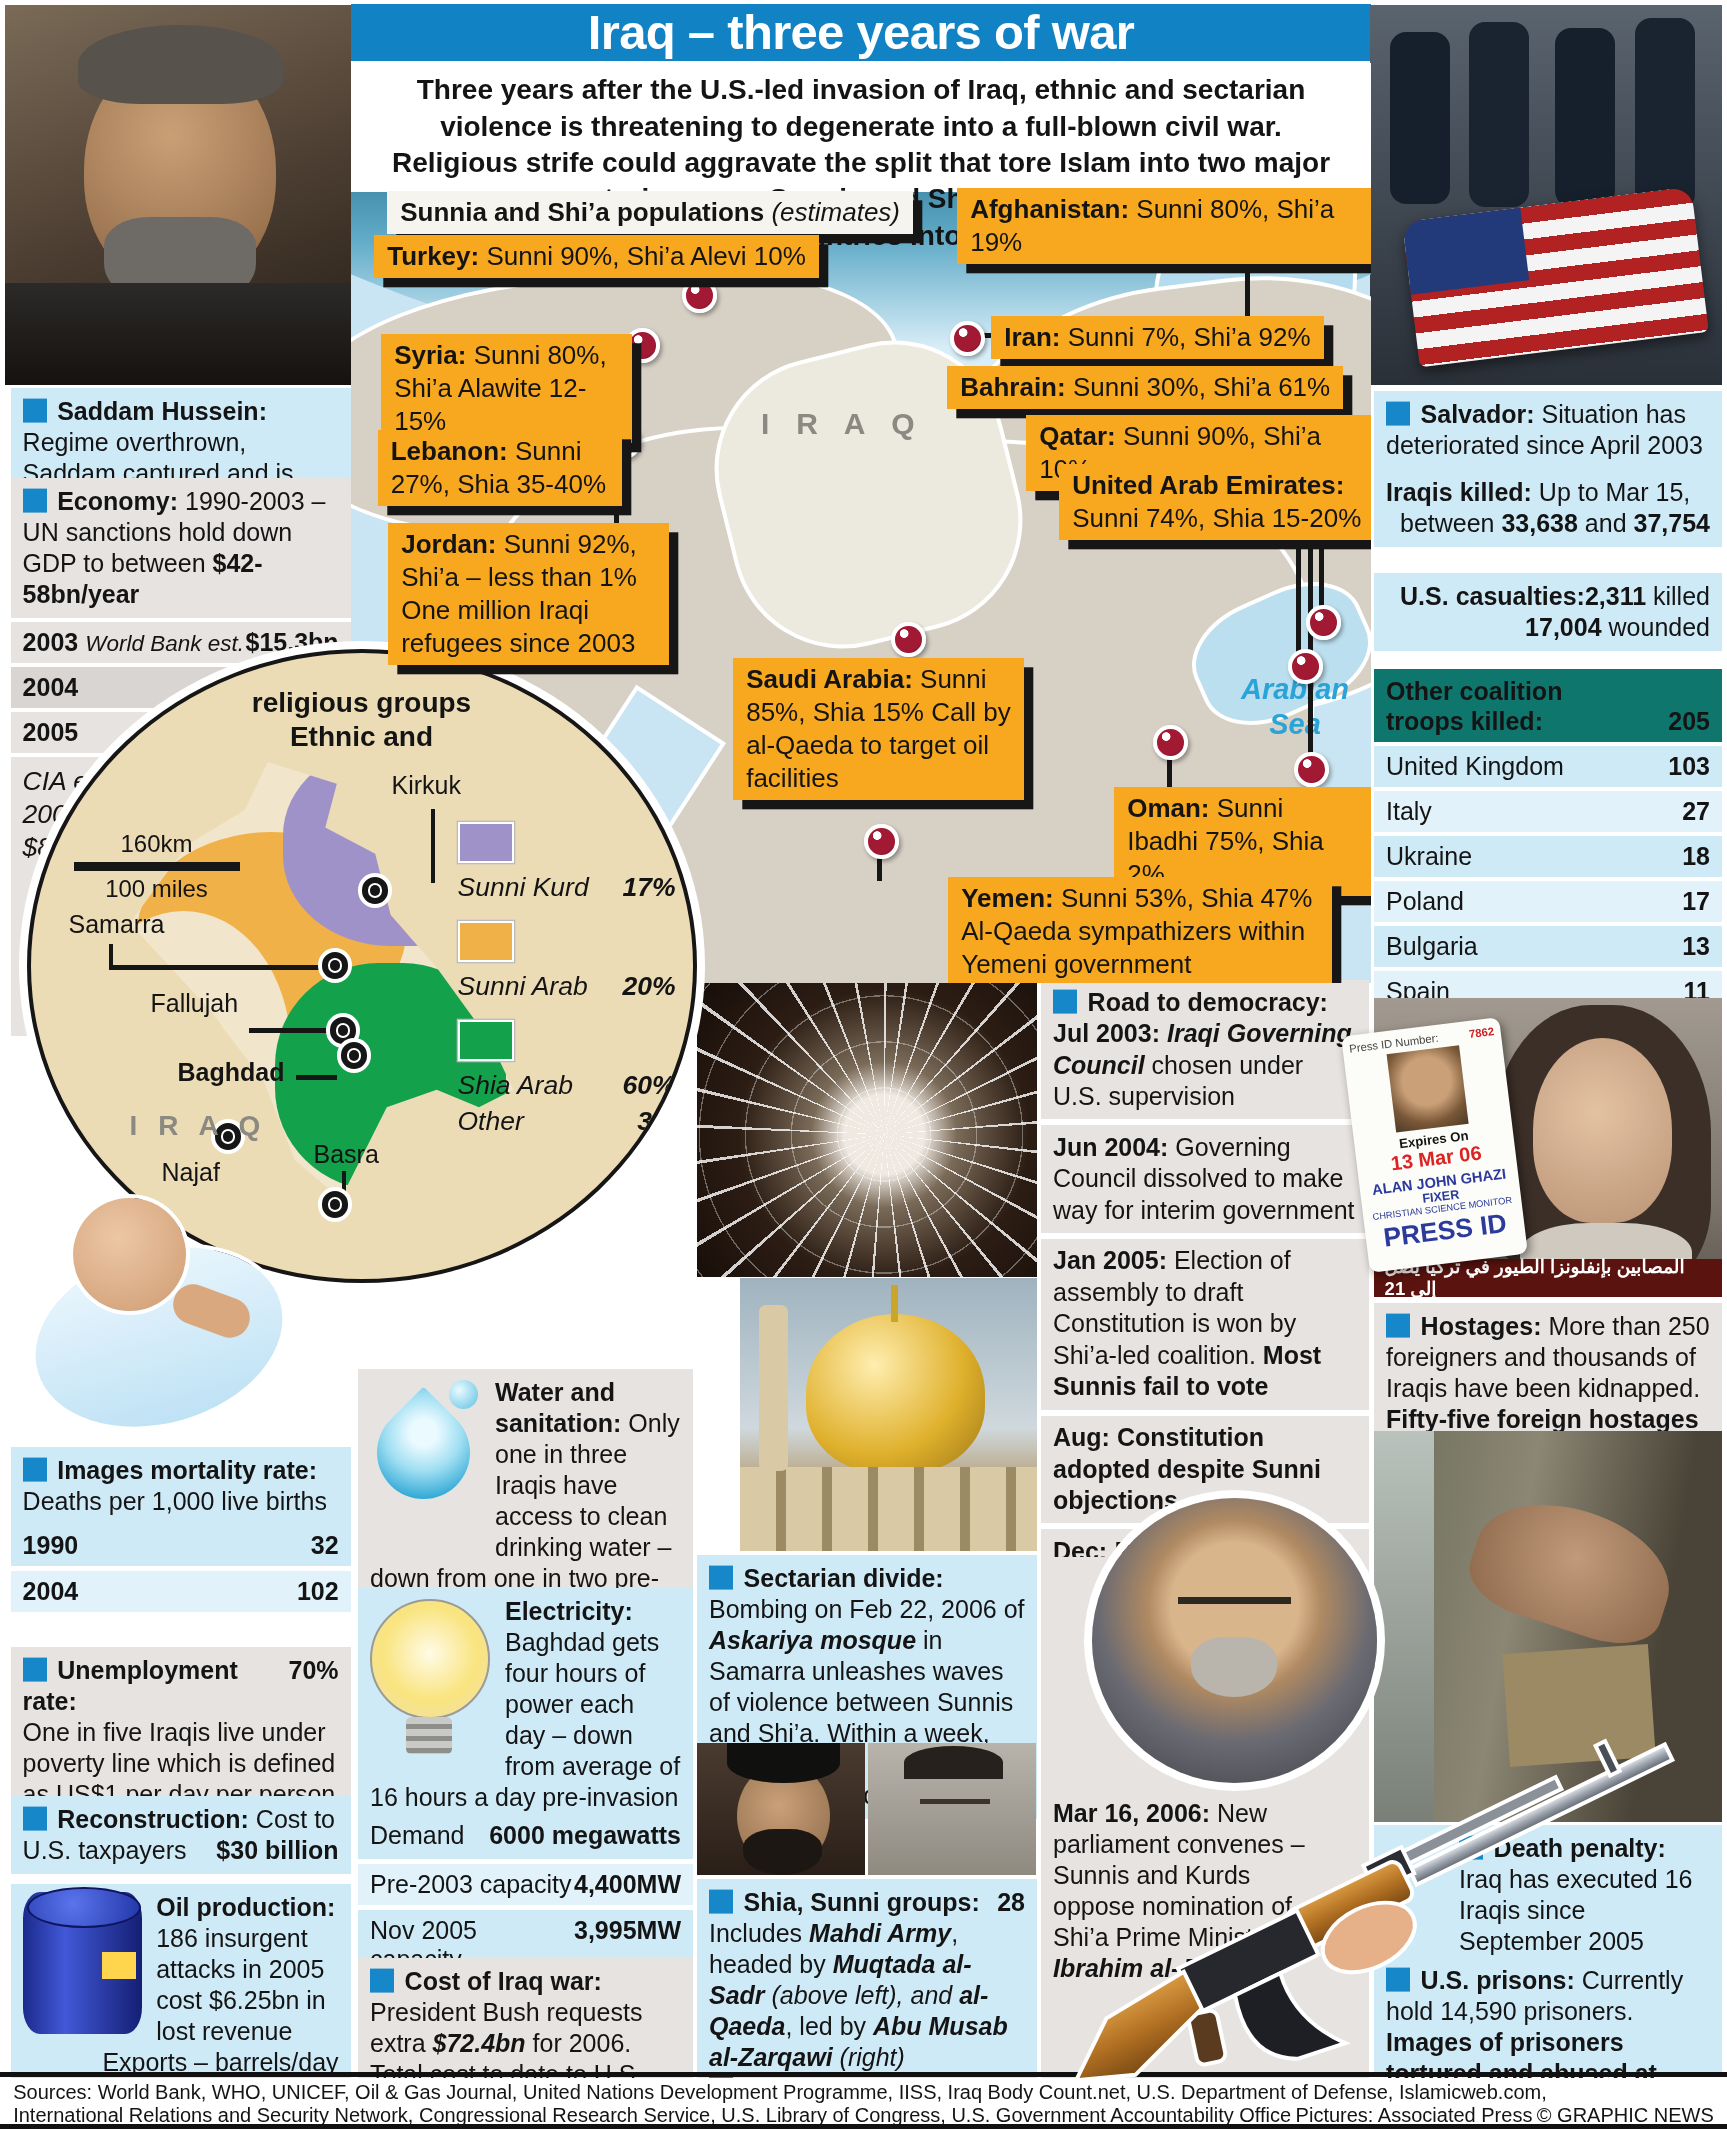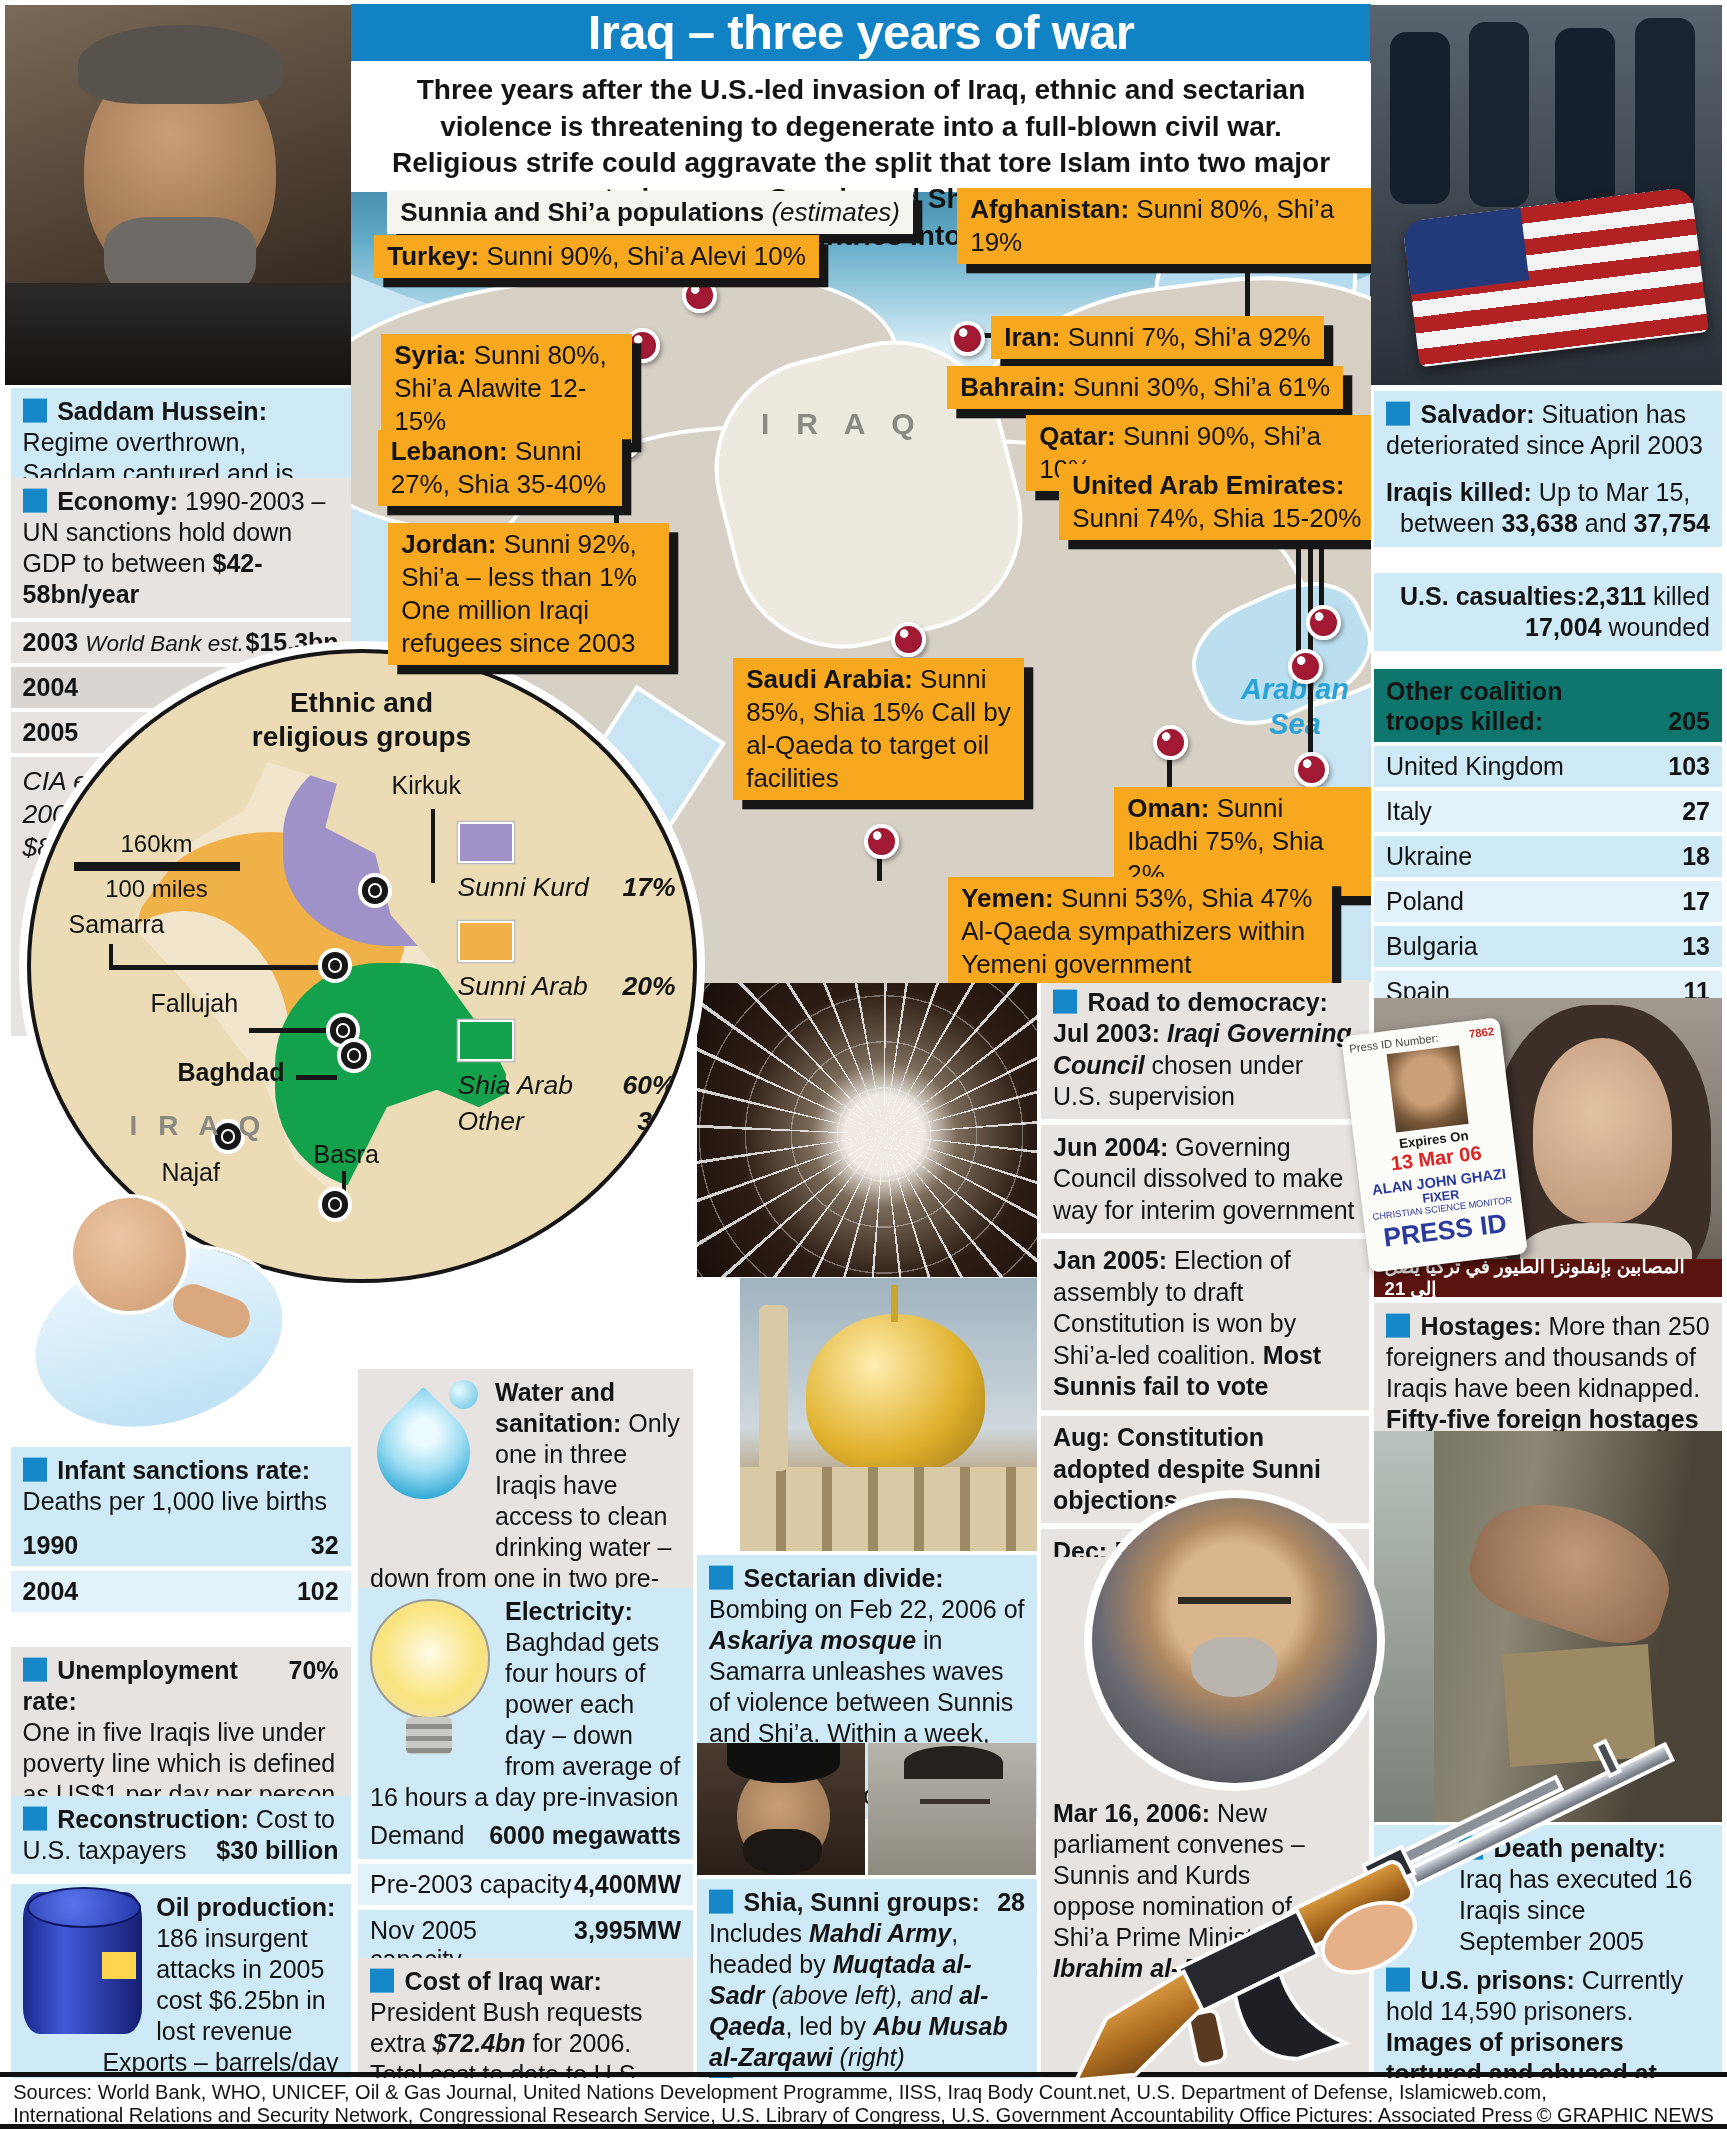--- a/index.html
+++ b/index.html
@@ -152,22 +152,22 @@
     </div>
     <div class="rw" style="border-top:4.6px solid #fff;border-bottom:4.6px solid #fff">
       <span class="b">2005</span>
       <span class="b">$26.2bn</span>
     </div>
     <div class="pan i" style="width:166px;font-size:26.5px;padding-bottom:172px">CIA estimate 2004 GDP at $89.8bn</div>
   </div>
 
   <div class="ab" style="left:26.5px;top:649px;width:662px;height:626px;border-radius:50%;background:#ecdcb6;border:4px solid #161616;box-shadow:0 0 0 8px #fff;overflow:hidden;z-index:5">
     <div class="ab" style="left:0;top:33px;width:100%;text-align:center;font-weight:700;font-size:28px;line-height:1.2;z-index:3">
+      <div>religious groups</div>
       <div>Ethnic and</div>
-      <div>religious groups</div>
     </div>
 
     <div class="ab" style="left:99px;top:109px;width:384px;height:437px;clip-path:polygon(36% 0,54% 5%,51% 15%,64% 21%,68% 35%,80% 47%,94% 64%,100% 75%,91% 79%,80% 75%,67% 79%,55% 100%,43% 91%,35% 73%,21% 57%,0 37%,15% 19%,30% 11%);background:#f1e5cb;z-index:1">
       <div class="ab" style="left:2%;top:16%;width:70%;height:46%;border-radius:50%;background:#f0b148"></div>
       <div class="ab" style="left:40%;top:-4%;width:62%;height:46%;border-radius:45%;background:#9e92c8"></div>
       <div class="ab" style="left:-14%;top:34%;width:56%;height:64%;border-radius:50%;background:#f1e5cb"></div>
       <div class="ab" style="left:38%;top:46%;width:60%;height:52%;border-radius:45%;background:#14a14b"></div>
     </div>
 
     <div class="ab" style="left:43px;top:177px;width:166px;text-align:center;font-size:24px;z-index:3">
@@ -221,21 +221,21 @@
   </div>
 
   <div class="ab" style="left:33px;top:1178px;width:258px;height:258px;z-index:6">
     <div class="ab" style="left:0;top:73px;width:252px;height:172px;border-radius:50%;background:linear-gradient(#eaf6fd,#bfe2f5);transform:rotate(-16deg);box-shadow:0 0 0 4px #fff"></div>
     <div class="ab" style="left:40px;top:20px;width:113px;height:113px;border-radius:50%;background:radial-gradient(circle at 40% 35%,#ecc7a5,#cf9c72);box-shadow:0 0 0 4px #fff"></div>
     <div class="ab" style="left:139px;top:113px;width:79px;height:40px;border-radius:26.5px;background:#d9a87e;transform:rotate(20deg)"></div>
   </div>
 
   <div class="ab blue" style="left:10.6px;top:1447px;width:340px;">
     <div class="pan">
-      <span class="bq"></span><span class="b">Infant sanctions rate:</span><br>
+      <span class="bq"></span><span class="b">Images mortality rate:</span><br>
       <span>Deaths per 1,000 live births</span>
     </div>
     <div class="rw">
       <span class="b">1990</span>
         <span class="b">32</span>
     </div>
     <div class="rw blue2" style="border-top:5.3px solid #fff;border-bottom:5.3px solid #fff">
       <span class="b">2004</span>
         <span class="b">102</span>
     </div>

